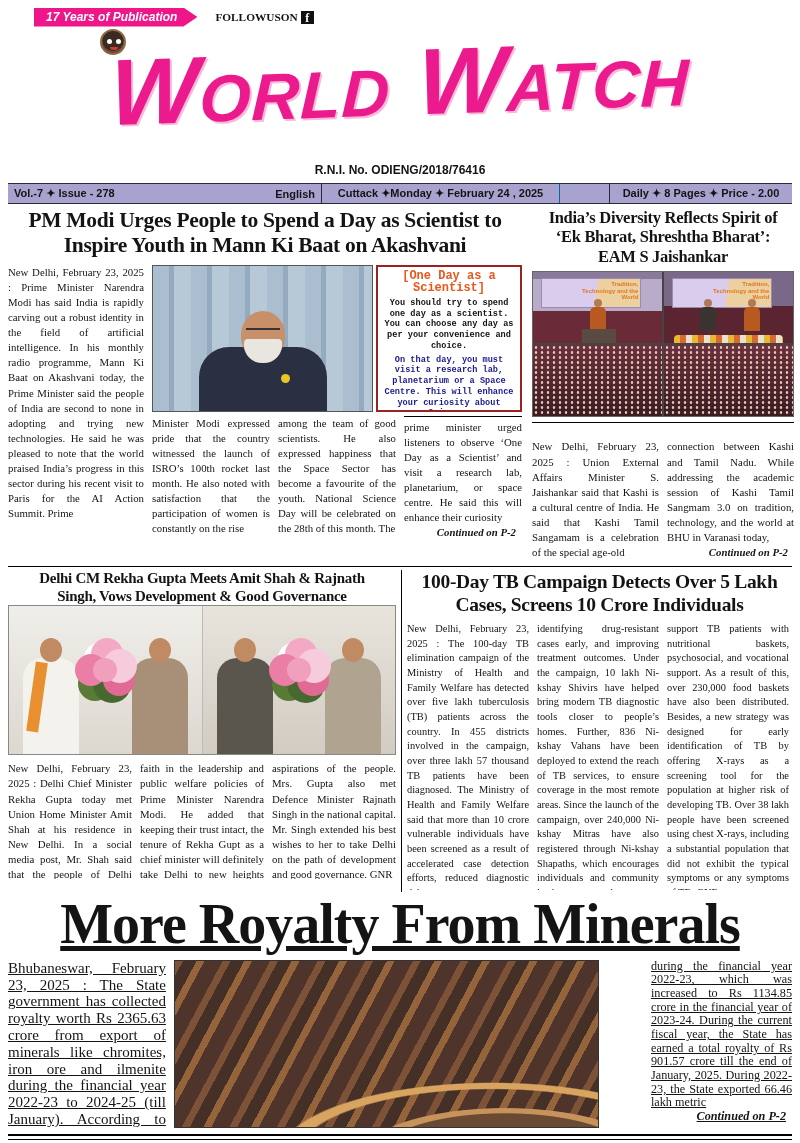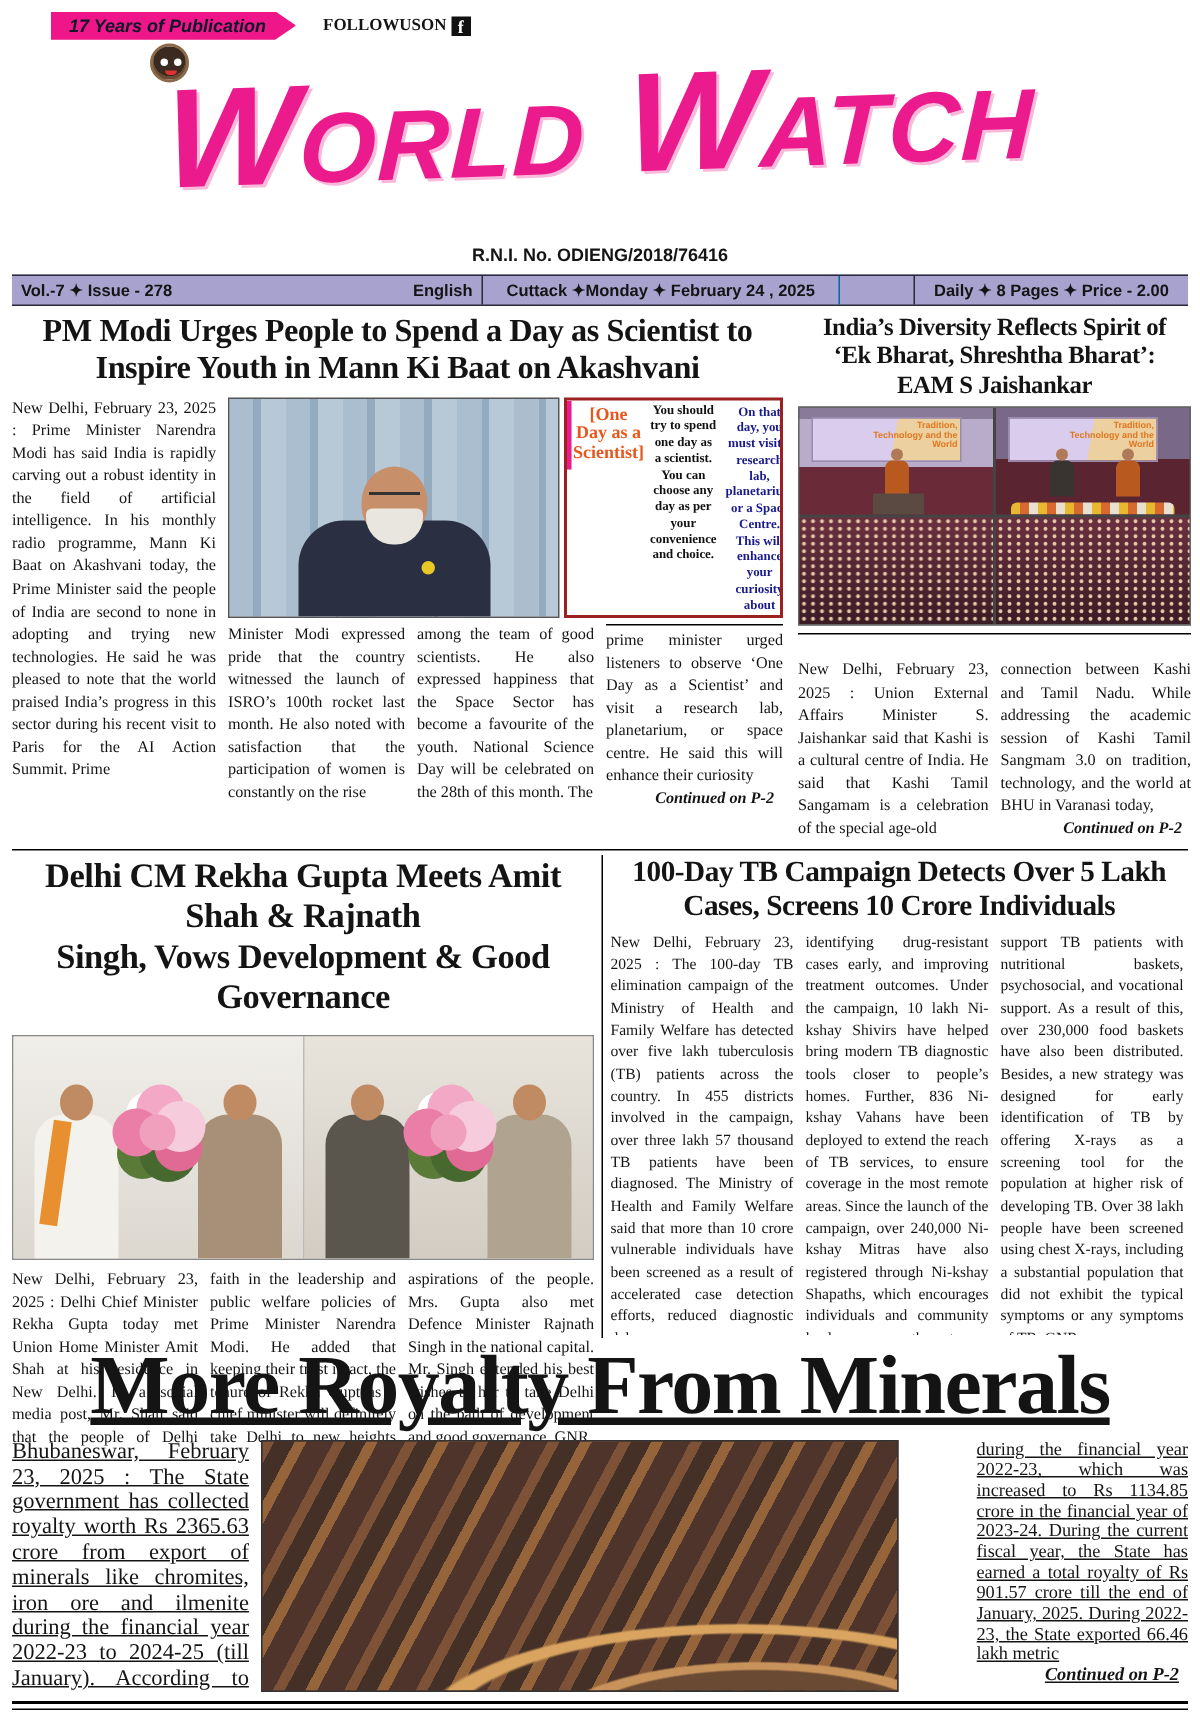--- a/index.html
+++ b/index.html
@@ -2,21 +2,21 @@
 <html><head>
 <meta charset="utf-8">
 <style>
   * { margin:0; padding:0; box-sizing:border-box; }
   html,body { background:#ffffff; }
   body { width:800px; height:1143px; font-family:"Liberation Serif", serif; color:#141414; overflow:hidden; }
   .page { width:800px; height:1143px; padding:7px 8px 0 8px; position:relative; }
 
   
   .topbar { display:flex; align-items:center; height:20px; margin-left:26px; }
-  .banner { background:#ee1688; color:#0f172a; font-family:"Liberation Sans", sans-serif; font-style:italic; font-weight:bold; font-size:12px; padding:2px 20px 3px 12px; clip-path:polygon(0 0, calc(100% - 14px) 0, 100% 50%, calc(100% - 14px) 100%, 0 100%); }
+  .banner { background:#ee1688; color:#ffffff; font-family:"Liberation Sans", sans-serif; font-style:italic; font-weight:bold; font-size:12px; padding:2px 20px 3px 12px; clip-path:polygon(0 0, calc(100% - 14px) 0, 100% 50%, calc(100% - 14px) 100%, 0 100%); }
   .toplinks { display:flex; align-items:center; gap:3px; margin-left:18px; font-weight:bold; font-size:11.3px; white-space:nowrap; }
   .fb { width:13px; height:13px; background:#111; color:#fff; font-family:"Liberation Serif", serif; font-weight:bold; font-size:12px; display:flex; align-items:flex-end; justify-content:center; line-height:11px; }
 
   
   .masthead { position:relative; height:128px; text-align:center; }
   .emblem { position:absolute; left:92px; top:2px; width:26px; height:26px; border-radius:50%; background:radial-gradient(circle at 50% 42%, #3a2a20 0 62%, #6b4a32 63% 100%); border:2px solid #8a6a4a; }
   .emblem:before { content:""; position:absolute; left:5px; top:8px; width:5px; height:5px; border-radius:50%; background:#fff; box-shadow:9px 0 0 #fff; }
   .emblem:after { content:""; position:absolute; left:8px; top:16px; width:8px; height:3px; border-radius:0 0 6px 6px; background:#d33; }
   .logo { display:inline-block; font-family:"Liberation Sans", sans-serif; font-weight:bold; font-style:italic; font-variant:small-caps; font-size:94px; line-height:112px; letter-spacing:1px; color:#ec1b8d; transform:rotate(-2deg) skewX(-4deg); text-shadow:2px 2px 0 #f9b9da; }
   .rni { text-align:center; font-family:"Liberation Sans", sans-serif; font-weight:bold; font-size:12px; margin:8px 0 6px 0; }
@@ -53,21 +53,21 @@
   .photo-modi { position:relative; width:221px; border:1px solid #555; overflow:hidden; background:repeating-linear-gradient(90deg,#aabed0 0 16px,#93aabf 16px 21px,#b7c9d7 21px 38px); }
   .modi-body { position:absolute; bottom:0; left:50%; transform:translateX(-50%); width:128px; height:64px; background:#2a3042; border-radius:30px 30px 0 0; }
   .modi-head { position:absolute; bottom:52px; left:50%; transform:translateX(-50%); width:44px; height:48px; background:#c8906a; border-radius:50% 50% 46% 46%; }
   .modi-beard { position:absolute; bottom:48px; left:50%; transform:translateX(-50%); width:38px; height:24px; background:#e9e5df; border-radius:4px 4px 18px 18px; }
   .modi-glass { position:absolute; bottom:76px; left:50%; transform:translateX(-50%); width:34px; height:7px; border-top:2px solid #333; }
   .modi-pin { position:absolute; bottom:28px; left:50%; transform:translateX(18px); width:9px; height:9px; border-radius:50%; background:#e8c824; }
   .mic { position:absolute; bottom:0; width:6px; height:46px; background:#23262e; border-radius:3px 3px 0 0; }
   .mic.m1 { left:72px; transform:rotate(14deg); }
   .mic.m2 { left:132px; transform:rotate(-12deg); }
 
-  .panel { width:146px; border:2px solid #9c2222; background:#fff; display:flex; flex-direction:row; font-family:Liberation Serif, serif; overflow:hidden; }
+  .panel { width:146px; border:2px solid #9c2222; background:#fff; display:flex; flex-direction:column; font-family:Liberation Mono, monospace; overflow:hidden; }
   .panel-img { height:46px; background:#e2e6ec; border-left:3px solid #ec1b8d; position:relative;
     background-image:radial-gradient(circle at 22% 48%, #d8b92a 0 7px, transparent 8px),
                      radial-gradient(circle at 42% 30%, #c9a832 0 5px, transparent 6px),
                      radial-gradient(circle at 72% 50%, #d4af37 0 10px, transparent 11px),
                      radial-gradient(circle at 88% 35%, #caa12e 0 5px, transparent 6px),
                      linear-gradient(#eef0f4 0 70%, #dfe3ea 70% 100%); }
   .panel-title { color:#e8571d; font-weight:bold; font-size:12px; text-align:center; margin:3px 1px 2px 1px; line-height:1.05; }
   .panel-q1 { color:#111; font-weight:bold; font-size:8.6px; text-align:center; line-height:1.25; padding:1px 3px; }
   .panel-q2 { color:#1a1a8c; font-weight:bold; font-size:8.6px; text-align:center; line-height:1.25; padding:2px 3px 1px 3px; }
 
@@ -87,21 +87,21 @@
   .q-tr .fig.f2 { left:62%; }
   .podium { position:absolute; bottom:0; left:38%; width:34px; height:20%; background:#5a4a42; }
   .flowers { position:absolute; bottom:0; left:8%; width:84%; height:12%; background:repeating-linear-gradient(90deg,#e8b830 0 6px,#d86a30 6px 12px,#e8e0d0 12px 18px); border-radius:4px 4px 0 0; }
   .q-aud { background:radial-gradient(circle, #e8c8a8 1px, transparent 1.6px) 0 0/6px 5px, linear-gradient(#6a3040,#3a1c24); }
   .a2-body { display:flex; gap:8px; margin-top:5px; border-top:1.5px solid #000; padding-top:16px; }
   .a2-body .bodytext { width:127px; height:140px; }
 
   
   .row2 { display:flex; margin-top:3px; height:322px; }
   .a3 { width:388px; }
-  .a3 .headline { font-size:23px; margin-bottom:11px; }
+  .a3 .headline { font-size:15px; margin-bottom:0; }
   .photo-meet { display:flex; border:1px solid #888; height:150px; background:#eceae5; }
   .meet-half { position:relative; flex:1; overflow:hidden; }
   .mh1 { background:linear-gradient(#f0eee9,#dcd8d0); }
   .mh2 { background:linear-gradient(#e8e4dc,#d2ccc2); border-left:1px solid #bbb; }
   .person { position:absolute; bottom:0; width:56px; height:96px; border-radius:20px 20px 0 0; }
   .person:before { content:""; position:absolute; top:-20px; left:17px; width:22px; height:24px; border-radius:50%; background:#c08a62; }
   .p-shah { left:14px; background:#f4f2ec; }
   .p-shah:after { content:""; position:absolute; top:4px; left:8px; width:12px; height:70px; background:#e89030; transform:rotate(8deg); }
   .p-rekha { right:14px; background:#a89078; }
   .p-rajnath { left:14px; background:#5a564e; }

